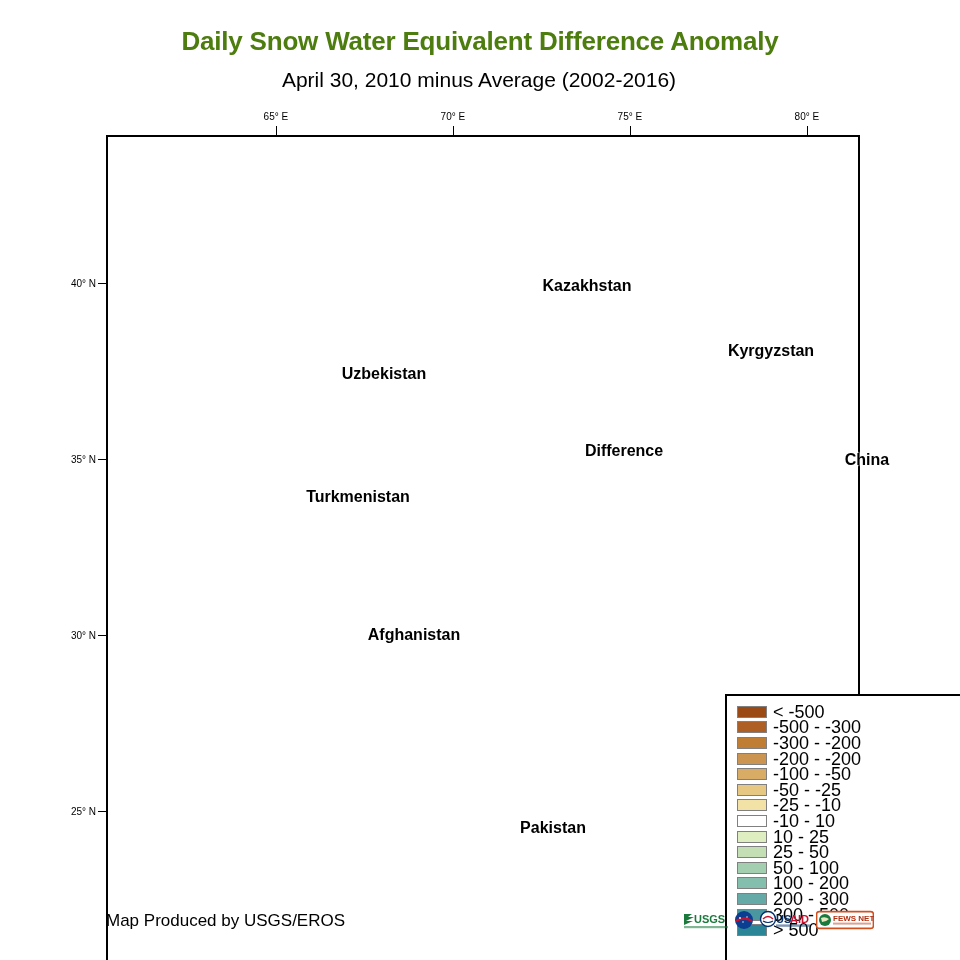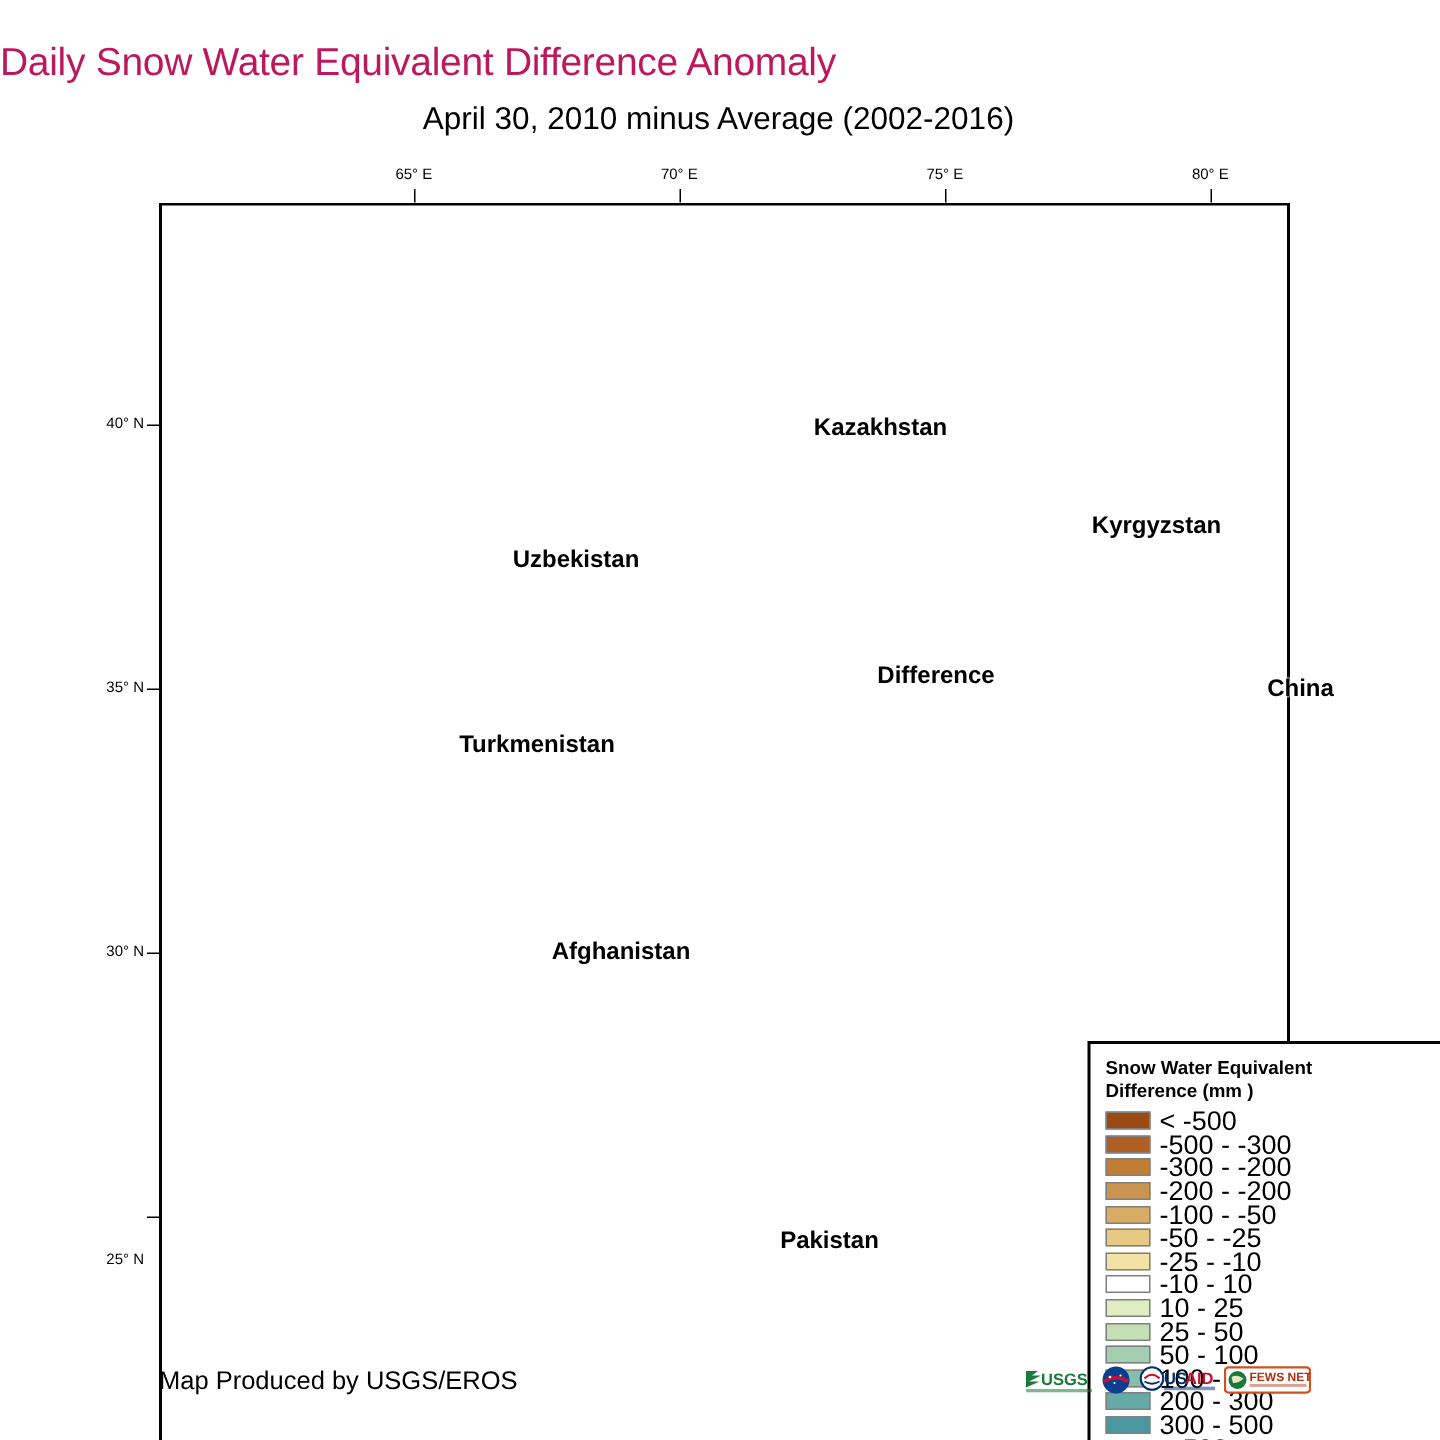--- a/index.html
+++ b/index.html
@@ -1,19 +1,19 @@
 <!DOCTYPE html>
 <html><head>
 <meta charset="utf-8">
 <style>
   html,body{margin:0;padding:0;background:#ffffff;}
   body{width:960px;height:960px;font-family:"Liberation Sans",sans-serif;position:relative;overflow:hidden;}
 
-  #title{position:absolute;left:0;top:26px;width:960px;
-    font-size:26px;font-weight:normal;color:#be185d;letter-spacing:-0.2px;}
+  #title{position:absolute;left:0;top:26px;width:960px;text-align:center;
+    font-size:26px;font-weight:bold;color:#4d7c0f;letter-spacing:-0.2px;}
   #subtitle{position:absolute;left:0;top:68px;width:958px;text-align:center;
     font-size:21px;font-weight:normal;color:#000;}
 
   #maparea{position:absolute;left:106px;top:135px;width:754px;height:887px;}
   #mapframe{position:absolute;left:0;top:0;width:100%;height:100%;
     border:2px solid #000;box-sizing:border-box;background:#ffffff;}
   #mapsvg{position:absolute;left:0;top:0;}
 
   .lon-tick-label{position:absolute;font-size:10px;color:#000;transform:translateX(-50%);white-space:nowrap;}
   .lon-tick-mark{position:absolute;width:1px;background:#000;}
@@ -51,21 +51,21 @@
     <div class="lon-tick-label" style="left: 806.901px; top: 111px;">80° E</div>
     <div class="lon-tick-mark" style="left: 806.901px; top: 126px; height: 9px;"></div>
   </div>
 <div id="ticks-lat">
     <div class="lat-tick-label" style="left: 52px; top: 282.785px; width: 44px;">40° N</div>
     <div class="lat-tick-mark" style="left: 98px; top: 282.785px; width: 9px;"></div>
     <div class="lat-tick-label" style="left: 52px; top: 458.72px; width: 44px;">35° N</div>
     <div class="lat-tick-mark" style="left: 98px; top: 458.72px; width: 9px;"></div>
     <div class="lat-tick-label" style="left: 52px; top: 634.654px; width: 44px;">30° N</div>
     <div class="lat-tick-mark" style="left: 98px; top: 634.654px; width: 9px;"></div>
-    <div class="lat-tick-label" style="left: 52px; top: 810.589px; width: 44px; margin-top: 29px;">25° N</div>
+    <div class="lat-tick-label" style="left: 52px; top: 810.589px; width: 44px;">25° N</div>
     <div class="lat-tick-mark" style="left: 98px; top: 810.589px; width: 9px;"></div>
   </div>
 
 <div id="maparea">
   <svg id="mapsvg" width="754" height="753" viewBox="0 0 754 753">
     <defs>
       <clipPath id="frameclip">
           <rect x="0" y="0" width="754" height="753"></rect>
         </clipPath>
 
@@ -297,24 +297,20 @@
       <div class="country-label" style="left: 278px; top: 239px;">Uzbekistan</div>
       <div class="country-label" style="left: 665px; top: 216px;">Kyrgyzstan</div>
       <div class="country-label" style="left: 518px; top: 316px;">Difference</div>
       <div class="country-label" style="left: 761px; top: 325px;">China</div>
       <div class="country-label" style="left: 221px; top: 362px; margin-left: 31px;">Turkmenistan</div>
       <div class="country-label" style="left: 308px; top: 500px;">Afghanistan</div>
       <div class="country-label" style="left: 447px; top: 693px;">Pakistan</div>
     </div>
 
   <div id="legend">
-    <div id="legend-title">
-      <div>Snow Water Equivalent</div>
-      <div>Difference (mm )</div>
-    </div>
     <div id="legend-rows">
         <div class="legend-row">
           <div class="legend-swatch" style="background: rgb(156, 74, 20);"></div>
           <div class="legend-label">&lt; -500</div>
         </div>
         <div class="legend-row">
           <div class="legend-swatch" style="background: rgb(174, 96, 36);"></div>
           <div class="legend-label">-500 - -300</div>
         </div>
         <div class="legend-row">

